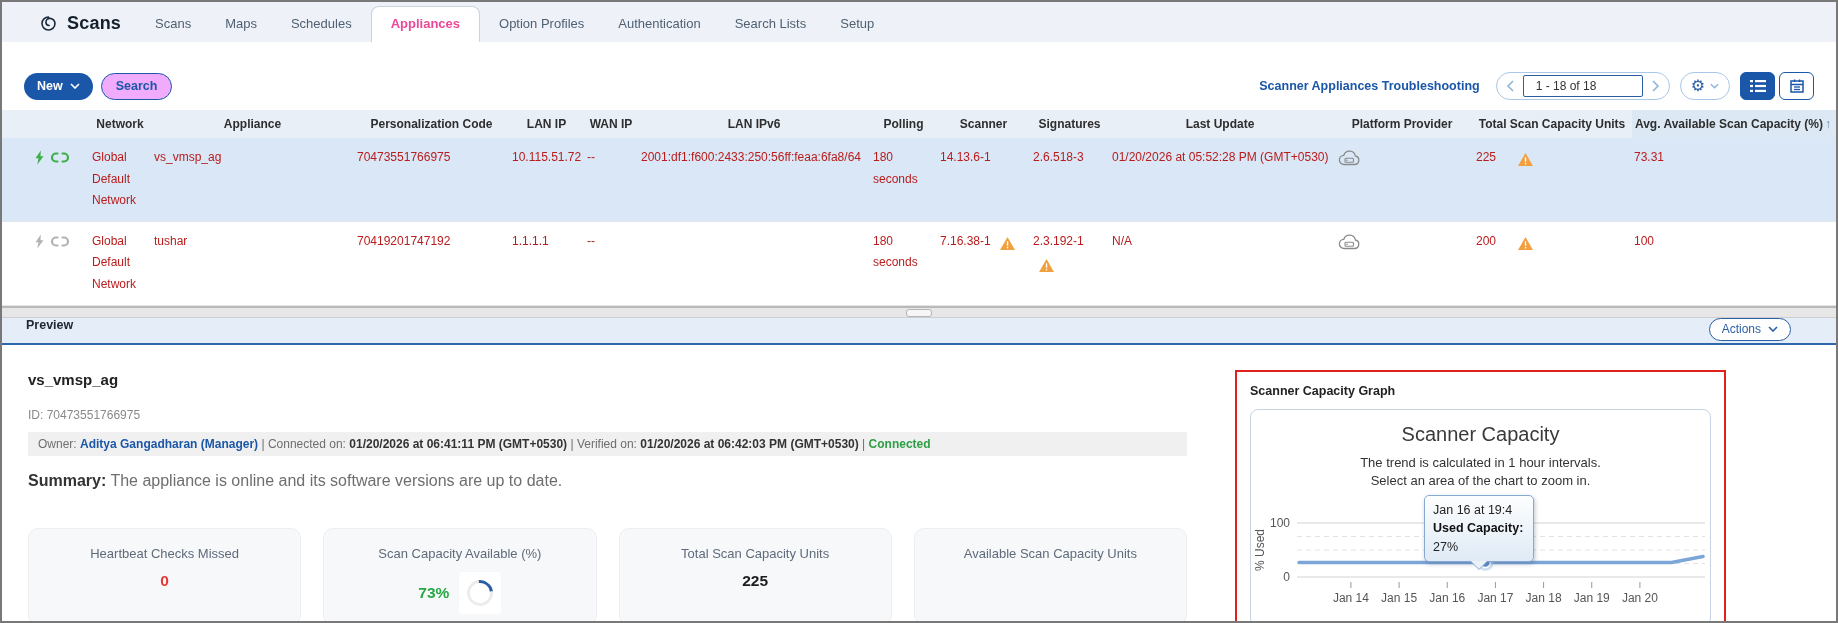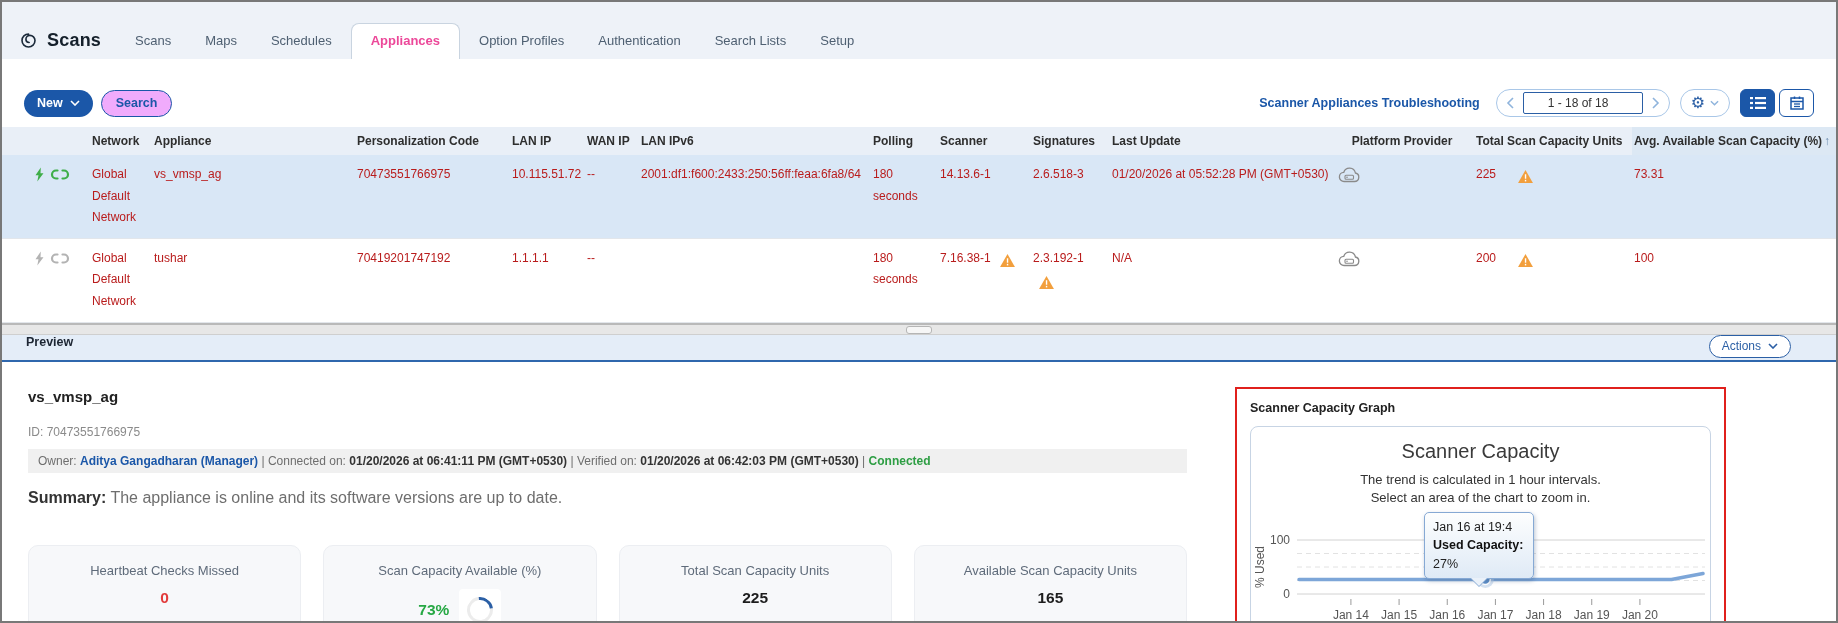--- a/index.html
+++ b/index.html
@@ -1,46 +1,46 @@
 <!DOCTYPE html>
 <html><head>
 <meta charset="utf-8">
 <style>
   * { box-sizing: border-box; margin: 0; padding: 0; }
   html,body { width:1838px; height:623px; }
   body { font-family:"Liberation Sans", sans-serif; background:#fff; }
   .window { width:1838px; height:623px; border:2px solid #787878; display:flex; flex-direction:column; overflow:hidden; background:#fff; }
 
   
-  .app-header { background:#eef2f8; height:57px; display:flex; align-items:flex-end; flex-shrink:0; }
+  .app-header { background:#eef2f8; height:40px; display:flex; align-items:flex-end; flex-shrink:0;padding-left:20px; }
   .brand { display:flex; align-items:center; gap:8px; padding:0 16px 8px 16px; min-width:118px; }
   .brand-title { font-size:18px; font-weight:700; color:#15202b; letter-spacing:.2px; }
   .tabs { display:flex; align-items:flex-end; gap:4px; }
   .tab { font-size:13px; color:#4f6072; padding:9px 15px 11px; cursor:pointer; white-space:nowrap; }
   .tab.active { background:#fff; border:1px solid #c9d4e0; border-bottom:none; border-radius:8px 8px 0 0; color:#ec4899; font-weight:700; padding:9px 19px 11px; }
 
   
   .toolbar { display:flex; align-items:center; padding:30px 22px 10px 22px; background:#fff; }
   .btn-new { background:#1b57a8; color:#fff; border:none; border-radius:15px; height:27px; padding:0 13px; font-size:12.5px; font-weight:700; display:flex; align-items:center; gap:7px; cursor:pointer; font-family:inherit; }
   .btn-search { background:#f0abfc; color:#1b57a8; border:1.5px solid #1b57a8; border-radius:15px; height:27px; padding:0 14px; font-size:12.5px; font-weight:700; margin-left:8px; cursor:pointer; font-family:inherit; }
   .toolbar-right { margin-left:auto; display:flex; align-items:center; gap:10px; }
   .ts-link { color:#1b57a8; font-size:12.5px; font-weight:700; text-decoration:none; margin-right:6px; }
   .pager { display:flex; align-items:center; border:1.5px solid #a9c7e8; border-radius:15px; height:28px; overflow:hidden; background:#fff; }
   .pager-chevron { padding:0 9px; display:flex; align-items:center; cursor:pointer; }
-  .pager-box { border:1.5px solid #2b5fa5; border-radius:2px; height:22px; width:120px; display:flex; align-items:center; padding:0 24px; font-size:12px; color:#333; background:#fff; }
+  .pager-box { border:1.5px solid #2b5fa5; border-radius:2px; height:22px; width:120px; display:flex; align-items:center; padding:0 12px; font-size:12px; color:#333; background:#fff; }
   .gear-btn { display:flex; align-items:center; gap:5px; border:1.5px solid #a9c7e8; border-radius:15px; height:28px; padding:0 10px; background:#fff; cursor:pointer; }
   .gear-glyph { color:#2b5fa5; font-size:16px; line-height:1; }
   .view-toggle { display:flex; gap:4px; }
   .vt-btn { width:35px; height:28px; border-radius:6px; display:flex; align-items:center; justify-content:center; cursor:pointer; }
   .vt-active { background:#1b57a8; border:1.5px solid #1b57a8; }
   .vt-idle { background:#fff; border:1.5px solid #1b57a8; }
 
   
   table { width:100%; border-collapse:collapse; table-layout:fixed; }
-  th { background:#e9eff7; font-size:12px; font-weight:700; color:#2e2e2e; text-align:left; padding:7px 4px 7px 2px; white-space:nowrap; overflow:hidden; }
+  th { background:#e9eff7; font-size:12px; font-weight:700; color:#2e2e2e; text-align:center; padding:7px 4px 7px 2px; white-space:nowrap; overflow:hidden; }
   th.sorted { background:#dce8f4; }
   th.center { text-align:center; }
   td { vertical-align:top; font-size:12px; color:#b91c1c; padding:9px 4px 9px 2px; line-height:1.8; }
   tr.row-selected td { background:#d9e7f6; }
   tr.data-row { border-bottom:1px solid #e2e6eb; cursor:pointer; }
   tr.data-row td { height:80px; }
   td.icons-cell { padding-left:32px; white-space:nowrap; }
   .cell-nowrap { white-space:nowrap; }
   .warn { display:inline-block; margin-left:22px; vertical-align:-2px; }
   .warn-near { margin-left:9px; }
@@ -357,21 +357,20 @@
                 <span class="spinner"></span>
               </span>
           </div>
         </div>
         <div class="stat-card">
           <div class="stat-label">Total Scan Capacity Units</div>
           <div class="stat-value">225</div>
         </div>
         <div class="stat-card">
           <div class="stat-label">Available Scan Capacity Units</div>
-          <div class="stat-value">165</div>
         </div>
       </div>
     </div>
 
     <div class="right-col">
       <div class="redbox">
         <div class="graph-panel-title">Scanner Capacity Graph</div>
         <div class="chart-card">
           <div class="chart-title">Scanner Capacity</div>
           <div class="chart-subtitle">

